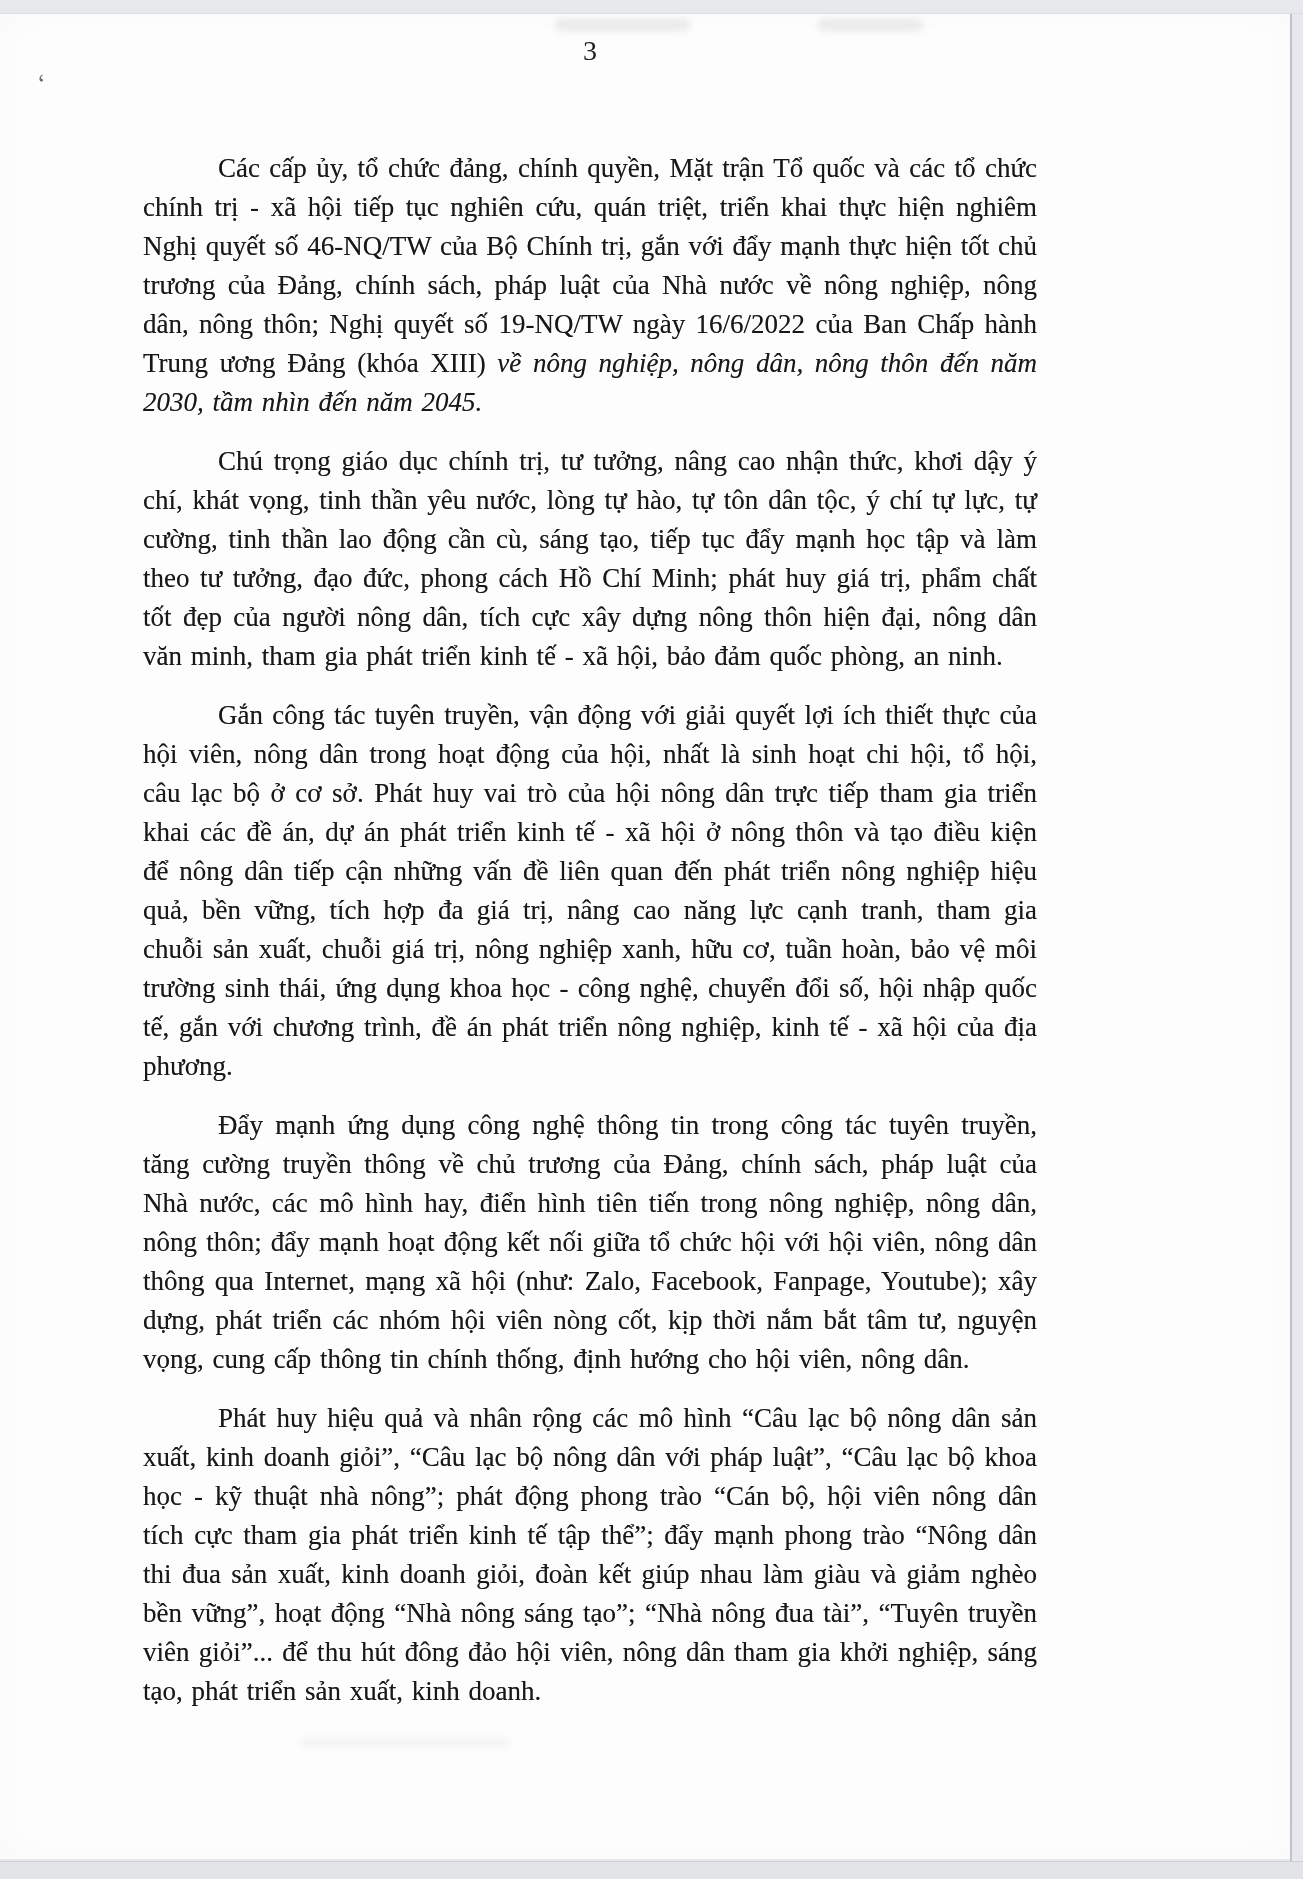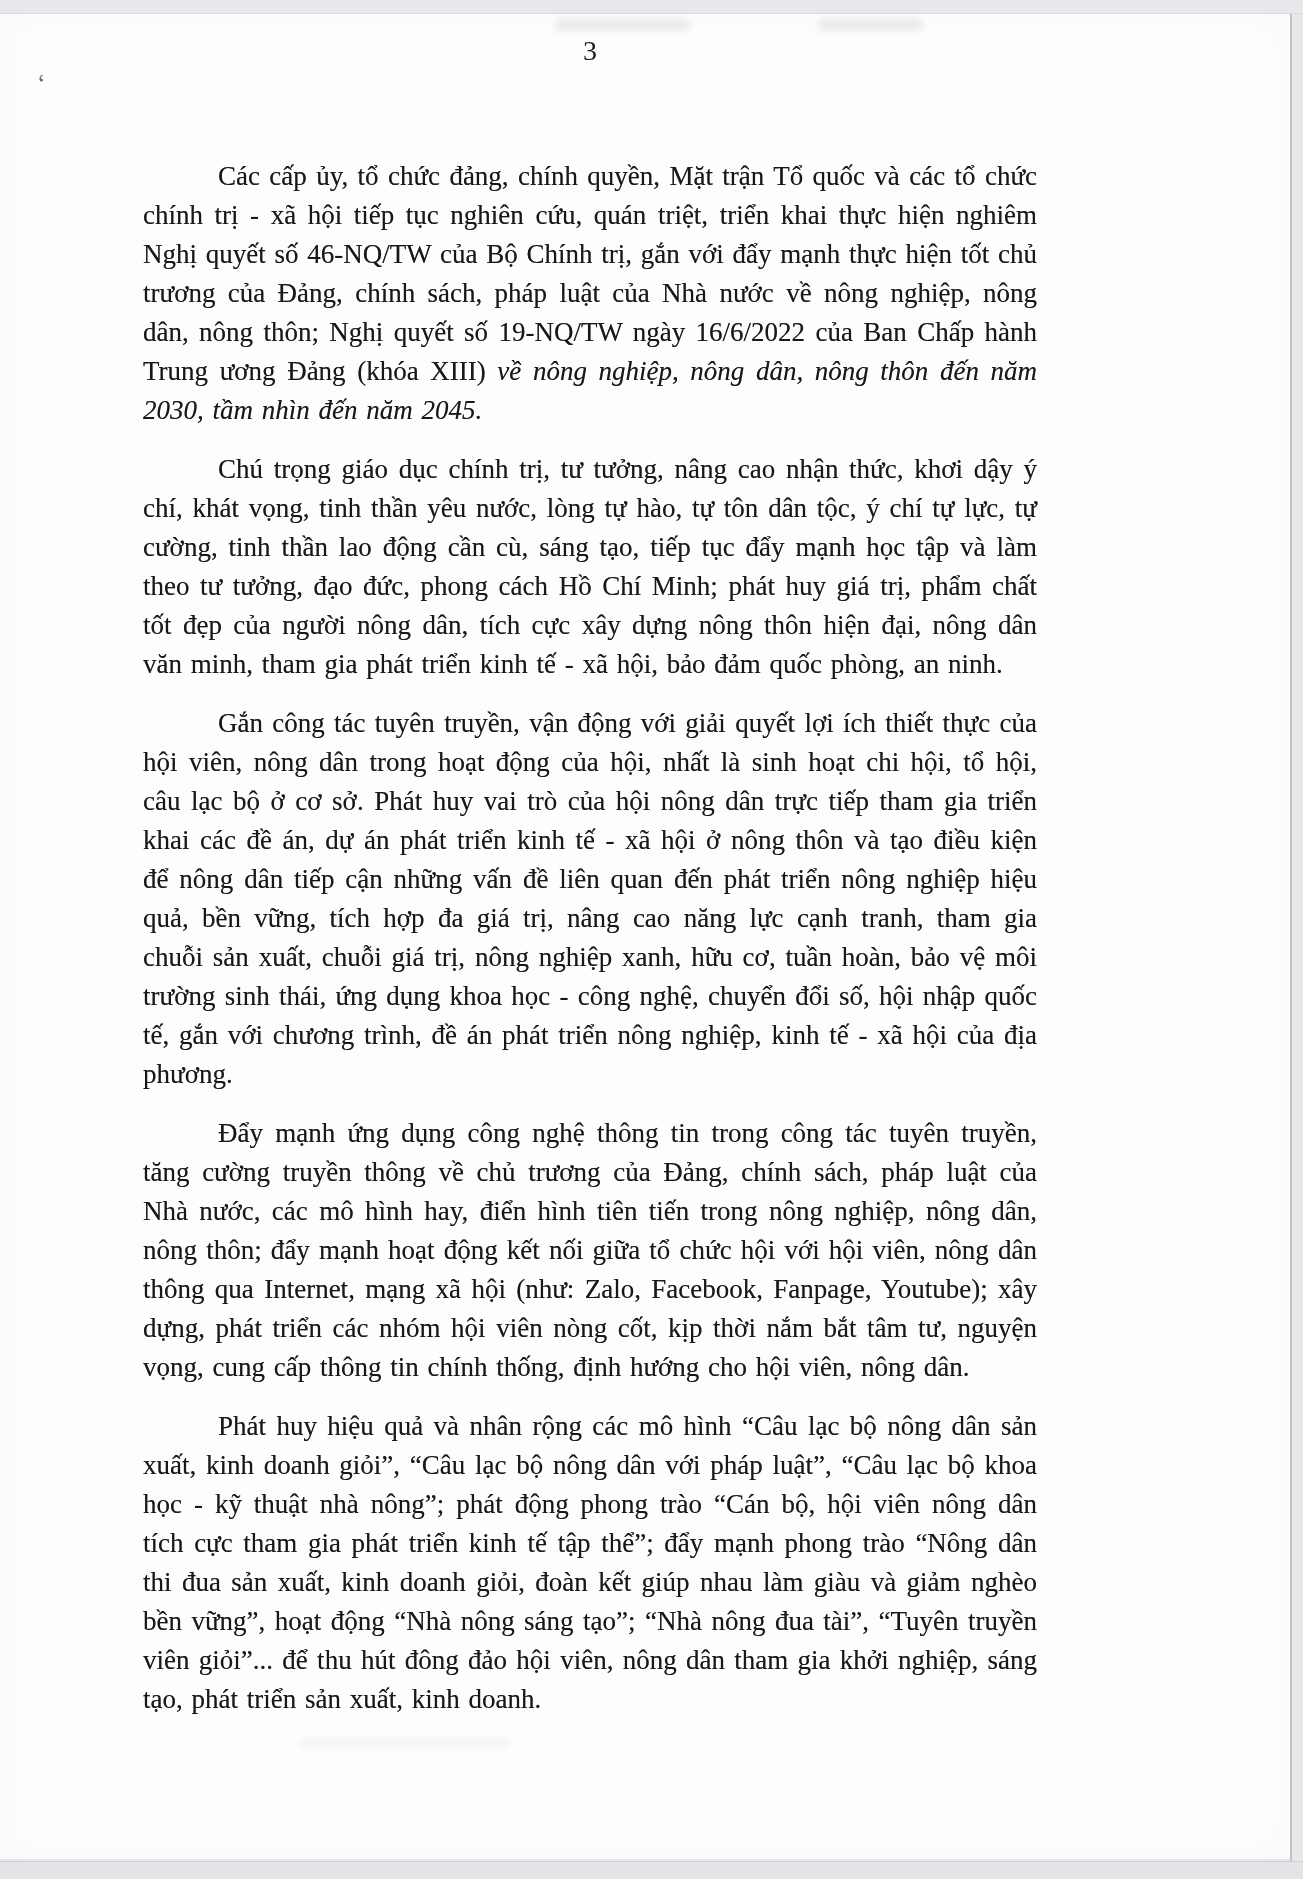--- a/index.html
+++ b/index.html
@@ -63,21 +63,21 @@
     left: 143px;
     width: 894px;
     font-size: 27px;
     line-height: 39px;
     text-align: justify;
     color: #181818;
     word-spacing: 2px;
     text-shadow: 0 0 0.5px rgba(0,0,0,0.45);
   }
   .para {
-    margin: 16px 0 20px 0;
+    margin: 8px 0 20px 0;
     text-indent: 75px;
   }
   .run { font-style: normal; }
   .run.italic { font-style: italic; }
 
   
   .smudge {
     position: absolute;
     background: #d8d8da;
     opacity: 0.45;

